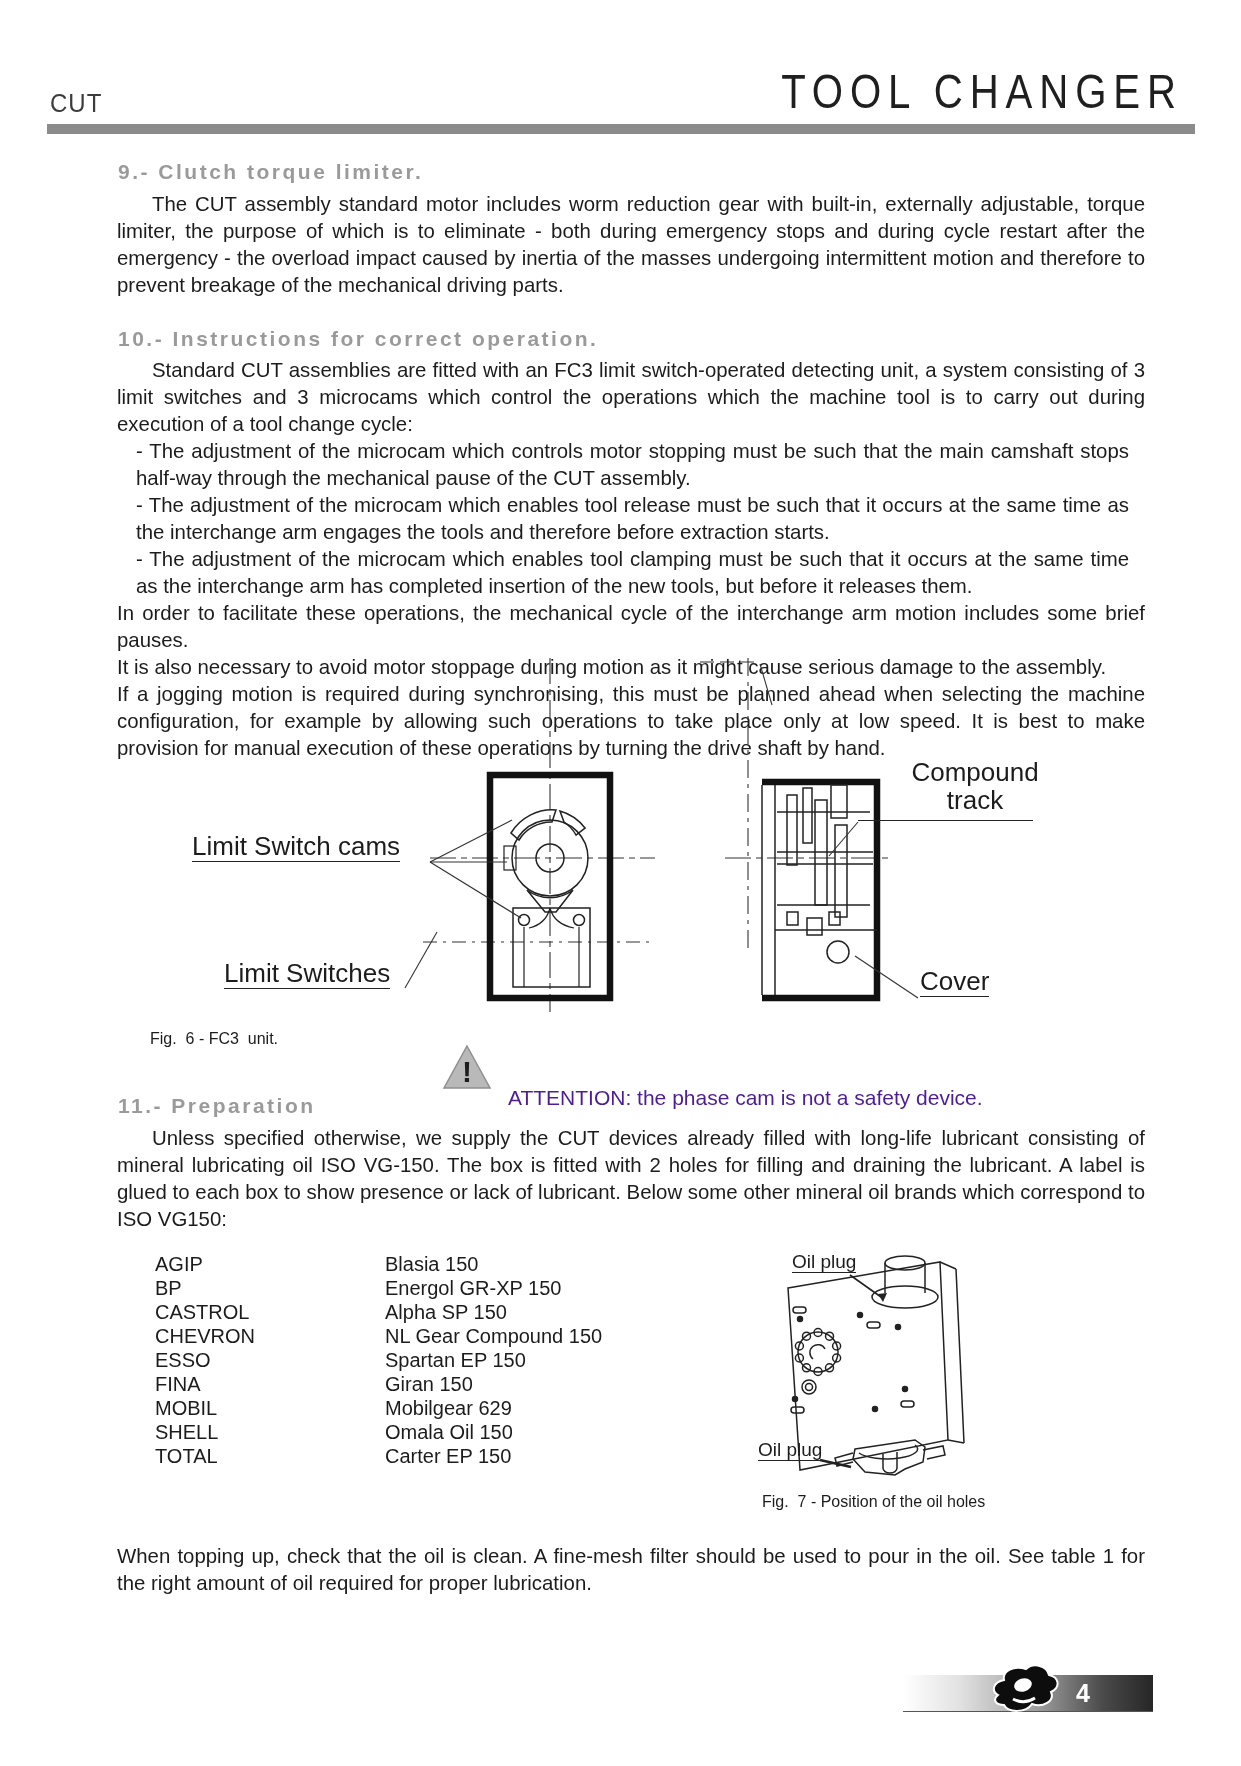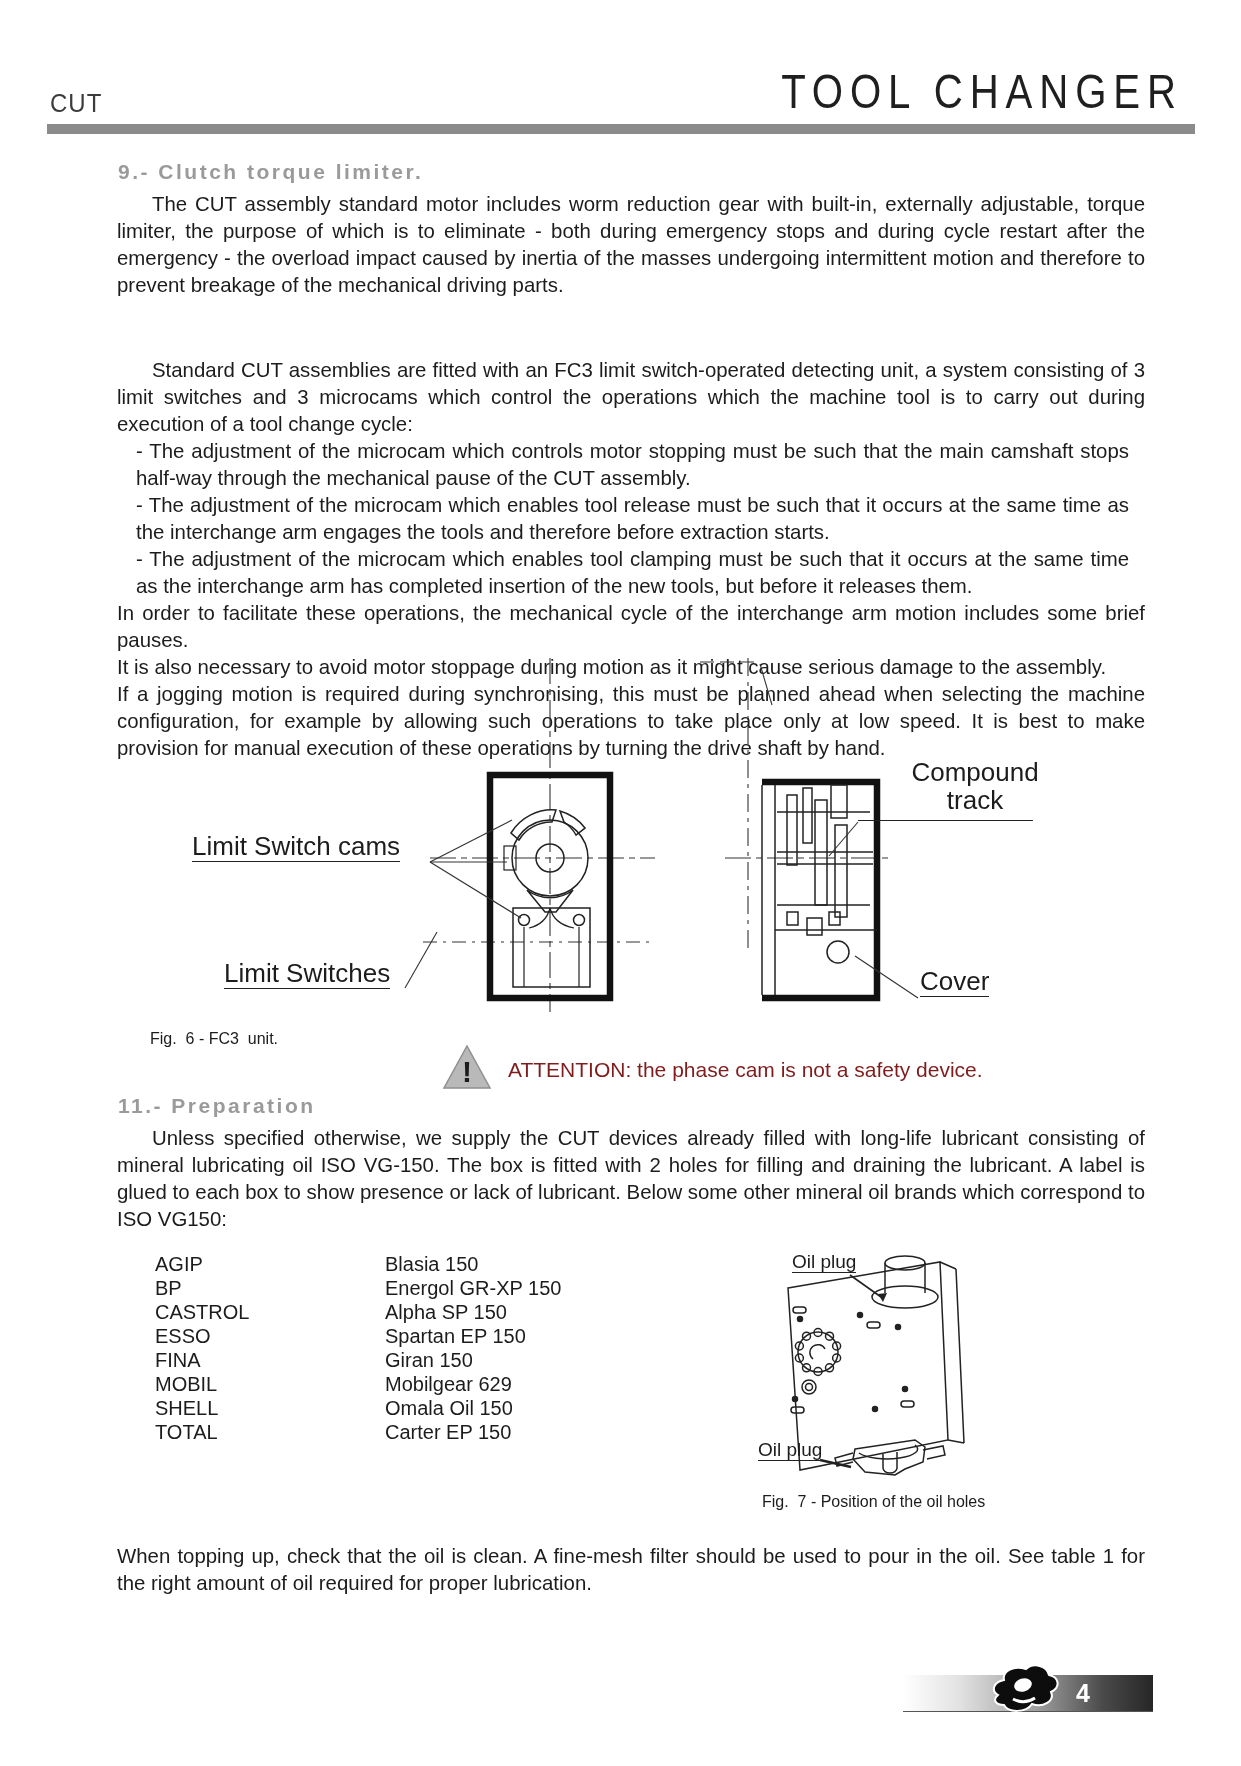--- a/index.html
+++ b/index.html
@@ -17,21 +17,21 @@
   .para{width:1028px;font-size:20.4px;line-height:27px;text-align:justify;}
   .indent{text-indent:35px;}
   .bullet{margin-left:19px;width:993px;}
   p{margin:0;padding:0;}
   
   .fig-label{font-size:26px;color:#1c1c1c;border-bottom:1.6px solid #222;padding-bottom:2px;white-space:nowrap;line-height:26px;}
   .fig-label-nl{font-size:26px;color:#1c1c1c;text-align:center;line-height:28px;}
   .uline{border-top:1.6px solid #222;height:0;}
   .small-label{font-size:19px;color:#1c1c1c;border-bottom:1.3px solid #222;padding-bottom:1px;white-space:nowrap;line-height:19px;}
   .caption{font-size:16px;color:#1c1c1c;white-space:pre;}
-  .warn-text{font-size:21px;color:#7f1d1d;}
+  .warn-text{font-size:21px;color:#4c1d95;margin-top:28px;}
   
   .oil-row{display:flex;height:24px;font-size:20px;line-height:24px;}
   .oil-brand{width:230px;margin-left:38px;}
   
   .footer-bar{left:903px;top:1675px;width:250px;height:36px;
               background:linear-gradient(90deg,#ffffff 0%,#e3e3e3 22%,#9a9a9a 55%,#4a4a4a 80%,#262626 100%);
               border-bottom:1px solid #555;}
   .page-num{left:1076px;top:1679px;font-size:25px;font-weight:bold;color:#ffffff;}
   svg{display:block;}
   .lineart{stroke:#222;fill:none;stroke-width:1.5;}
@@ -43,20 +43,21 @@
 
 <div class="page">
 
   <div class="abs brand">CUT</div>
   <div class="abs doc-title">TOOL CHANGER</div>
   <div class="abs rule"></div>
 
   <div class="abs sec-h" style="left:118px;top:160px;">9.- Clutch torque limiter.</div>
   <div class="abs para indent" style="left:117px;top:191px;">The CUT assembly standard motor includes worm reduction gear with built-in, externally adjustable, torque limiter, the purpose of which is to eliminate - both during emergency stops and during cycle restart after the emergency - the overload impact caused by inertia of the masses undergoing intermittent motion and therefore to prevent breakage of the mechanical driving parts.</div>
 
+  <div class="abs sec-h" style="left:118px;top:327px;">10.- Instructions for correct operation.</div>
   <div class="abs" style="left:117px;top:357px;width:1028px;">
     <p class="para indent">Standard CUT assemblies are fitted with an FC3 limit switch-operated detecting unit, a system consisting of 3 limit switches and 3 microcams which control the operations which the machine tool is to carry out during execution of a tool change cycle:</p>
     <p class="para bullet">- The adjustment of the microcam which controls motor stopping must be such that the main camshaft stops half-way through the mechanical pause of the CUT assembly.</p>
     <p class="para bullet">- The adjustment of the microcam which enables tool release must be such that it occurs at the same time as the interchange arm engages the tools and therefore before extraction starts.</p>
     <p class="para bullet">- The adjustment of the microcam which enables tool clamping must be such that it occurs at the same time as the interchange arm has completed insertion of the new tools, but before it releases them.</p>
     <p class="para">In order to facilitate these operations, the mechanical cycle of the interchange arm motion includes some brief pauses.</p>
     <p class="para">It is also necessary to avoid motor stoppage during motion as it might cause serious damage to the assembly.</p>
     <p class="para">If a jogging motion is required during synchronising, this must be planned ahead when selecting the machine configuration, for example by allowing such operations to take place only at low speed. It is best to make provision for manual execution of these operations by turning the drive shaft by hand.</p>
   </div>
 
@@ -153,20 +154,24 @@
       </div>
     <div class="oil-row">
         <div class="oil-brand">BP</div>
         <div>Energol GR-XP 150</div>
       </div>
     <div class="oil-row">
         <div class="oil-brand">CASTROL</div>
         <div>Alpha SP 150</div>
       </div>
     <div class="oil-row">
+        <div class="oil-brand">CHEVRON</div>
+        <div>NL Gear Compound 150</div>
+      </div>
+    <div class="oil-row">
         <div class="oil-brand">ESSO</div>
         <div>Spartan EP 150</div>
       </div>
     <div class="oil-row">
         <div class="oil-brand">FINA</div>
         <div>Giran 150</div>
       </div>
     <div class="oil-row">
         <div class="oil-brand">MOBIL</div>
         <div>Mobilgear 629</div>

